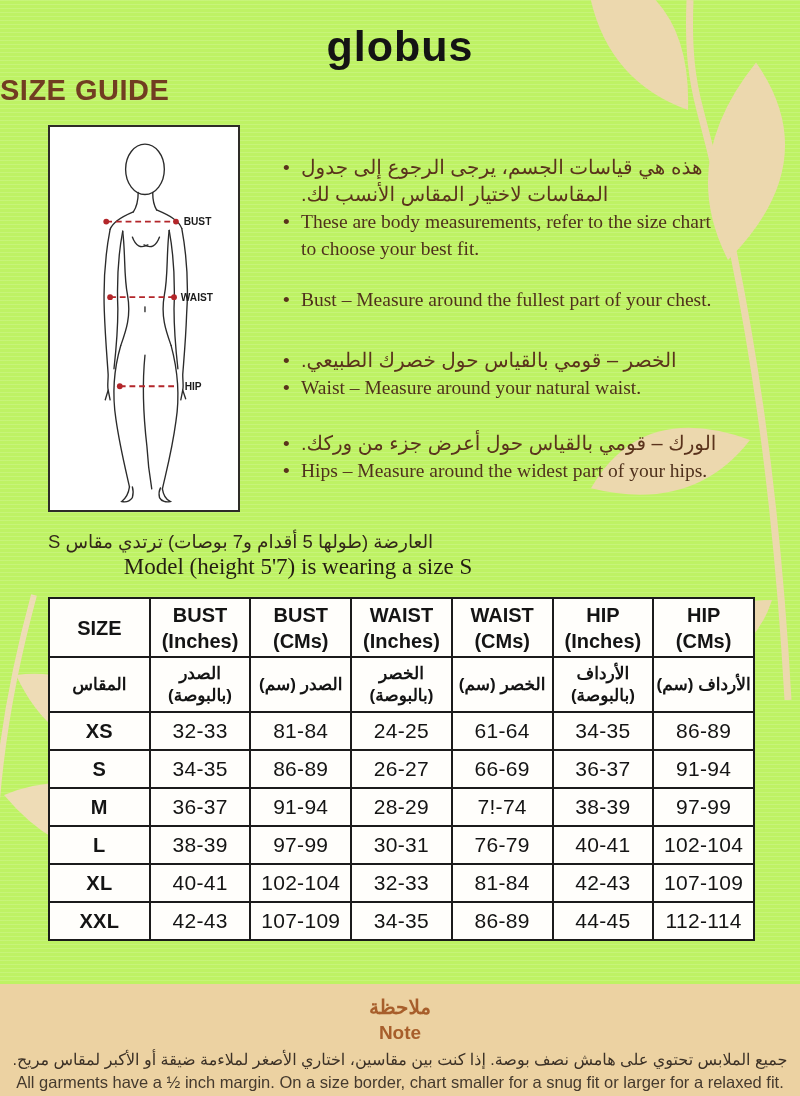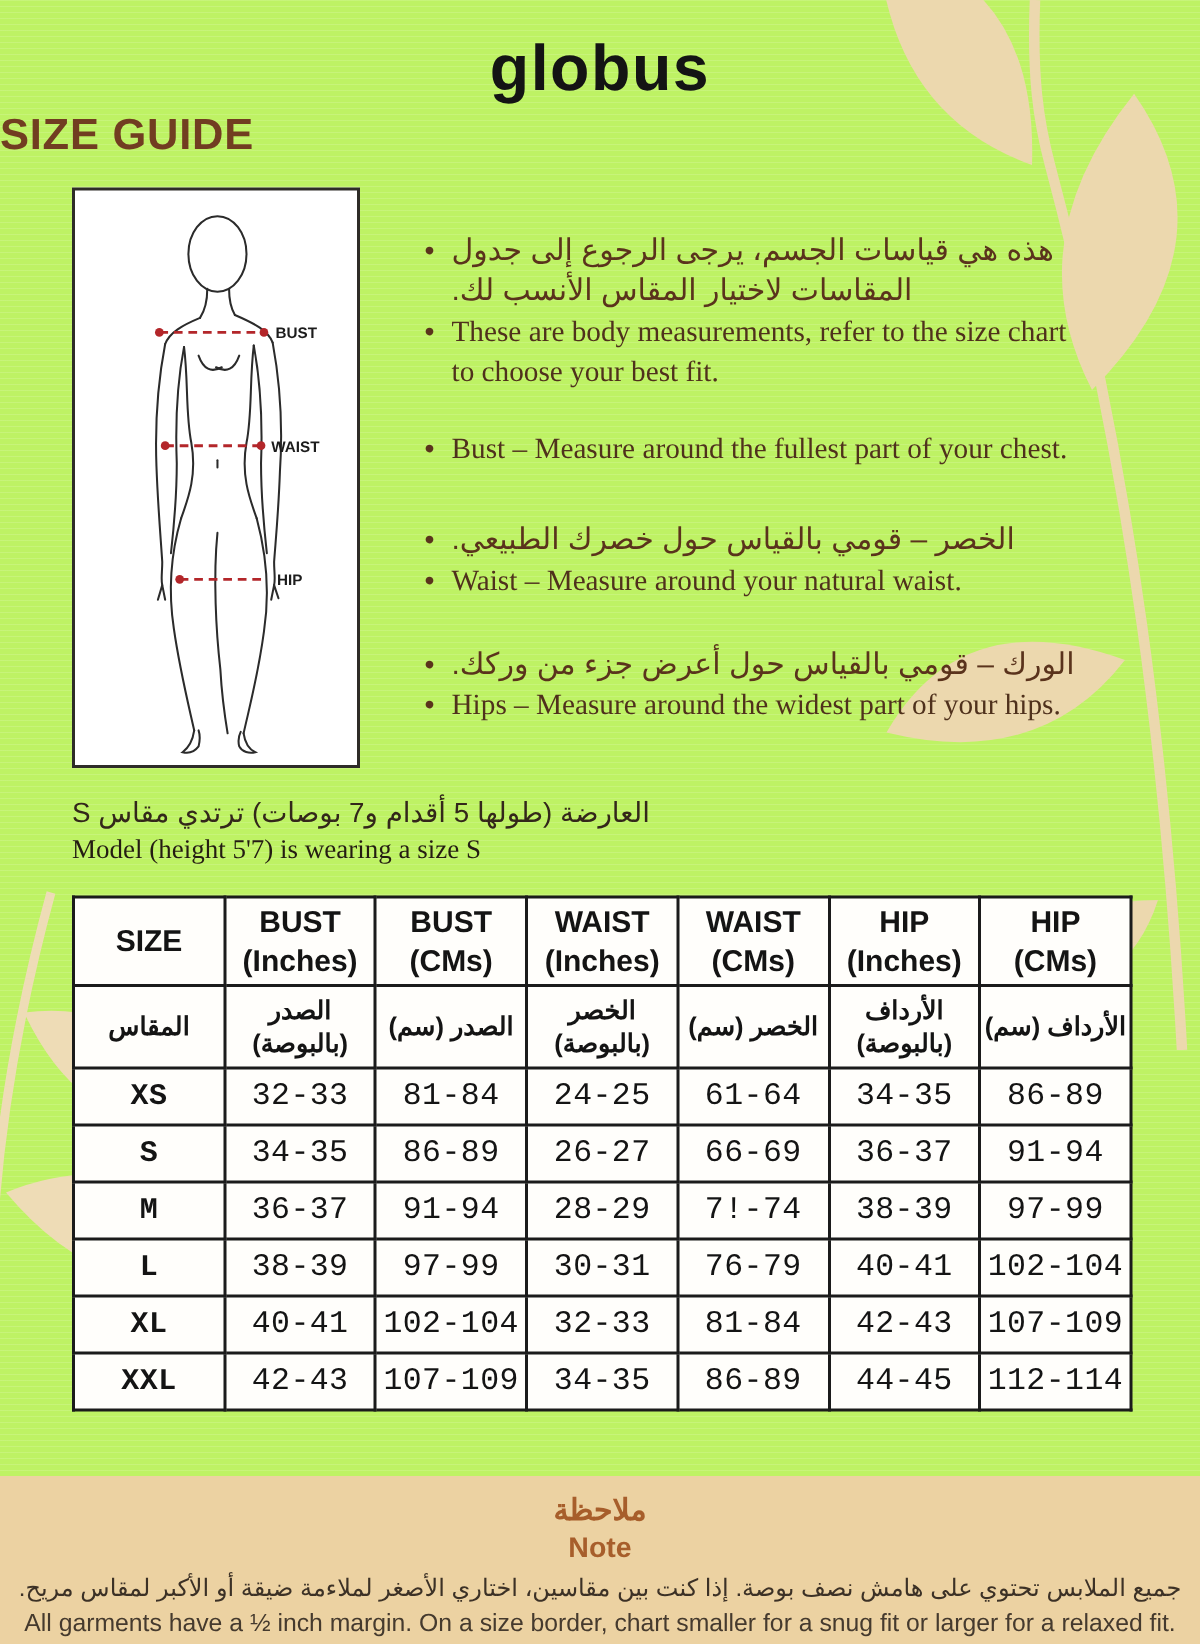--- a/index.html
+++ b/index.html
@@ -34,30 +34,30 @@
   .inst-line{display:flex;align-items:flex-start;color:#5a331c;}
   .inst-line .dot{flex:0 0 18px;font-size:19px;line-height:27px;color:#5a331c;}
   .inst-line .dot::before{content:"\2022";}
   .inst-line .txt{flex:1;line-height:27px;}
   .inst-line.ar .txt{font-size:20px;text-align:left;}
   .inst-line.en .txt{font-family:"Liberation Serif",serif;font-size:19.5px;color:#4f311c;}
 
   
   .model-note{left:48px;top:529px;width:500px;color:#2e2318;}
   .model-note .ar{font-size:18.5px;line-height:25px;text-align:left;color:#33271a;}
-  .model-note .en{font-family:"Liberation Serif",serif;font-size:18px;line-height:25px;color:#241c12;}
+  .model-note .en{font-family:"Liberation Serif",serif;font-size:23px;line-height:25px;color:#241c12;text-align:center;}
 
   
   table.size-table{left:48px;top:597px;width:707px;position:absolute;z-index:1;
         border-collapse:collapse;table-layout:fixed;}
   .size-table td{border:2px solid #1b1b1b;background:#fffefb;text-align:center;
         vertical-align:middle;color:#141414;padding:0 2px;}
   tr.hdr-en td{height:57px;font-weight:700;font-size:20px;line-height:1.3;}
   tr.hdr-ar td{height:53px;font-weight:700;font-size:17px;line-height:1.25;}
-  tr.data td{height:36px;font-size:21px;letter-spacing:.3px;font-family:Liberation Mono, monospace;}
+  tr.data td{height:36px;font-size:21px;letter-spacing:.3px;}
   tr.data td.size{font-weight:700;font-size:20px;}
 
   
   .note-section{left:0;top:984px;width:800px;height:112px;background:#ecd2a2;text-align:center;z-index:1;}
   .note-title-ar{margin-top:10px;font-size:20px;font-weight:800;color:#a75e2b;line-height:26px;}
   .note-title-en{font-size:19px;font-weight:800;color:#a75e2b;line-height:25px;}
   .note-body-ar{font-size:16px;color:#3c3126;line-height:23px;margin-top:3px;}
   .note-body-en{font-size:16.5px;color:#453a2e;line-height:22px;}
 
   svg text.m-label{font-family:"Liberation Sans",sans-serif;font-size:10.5px;font-weight:700;fill:#1c1c1c;}

